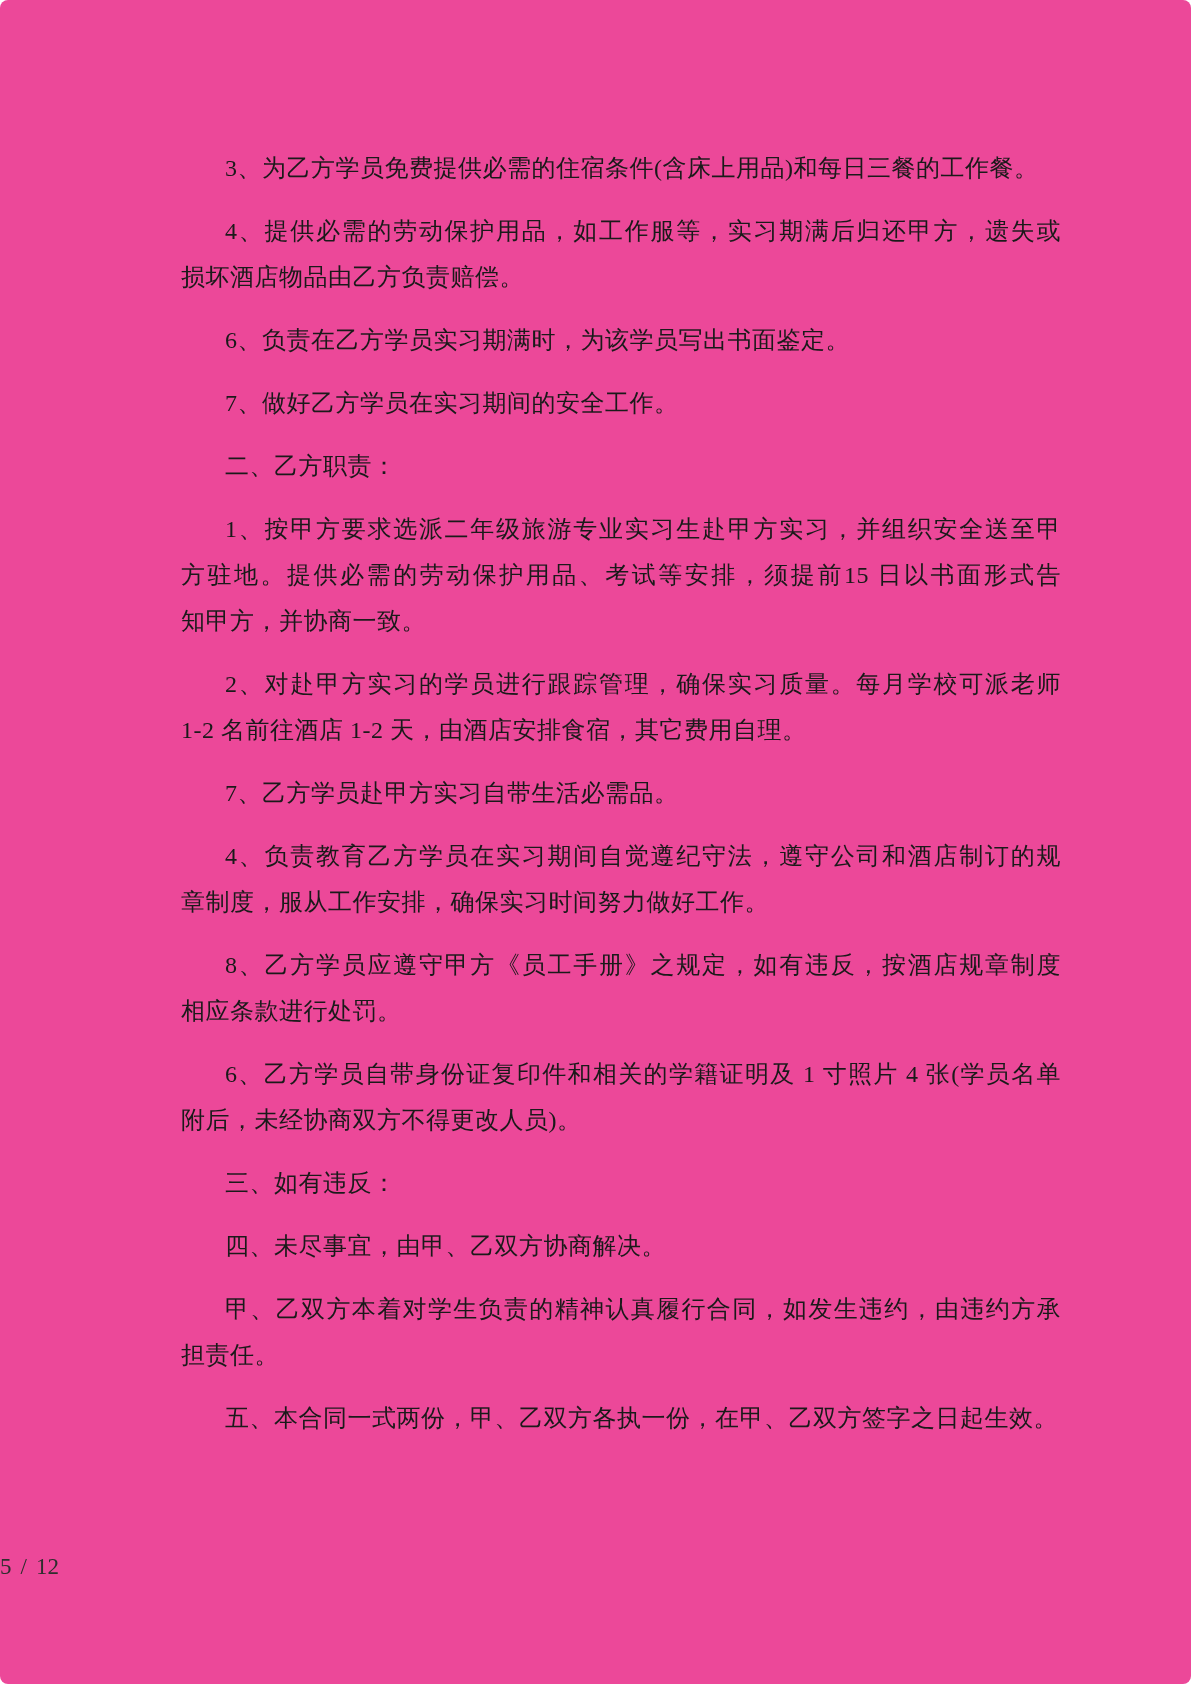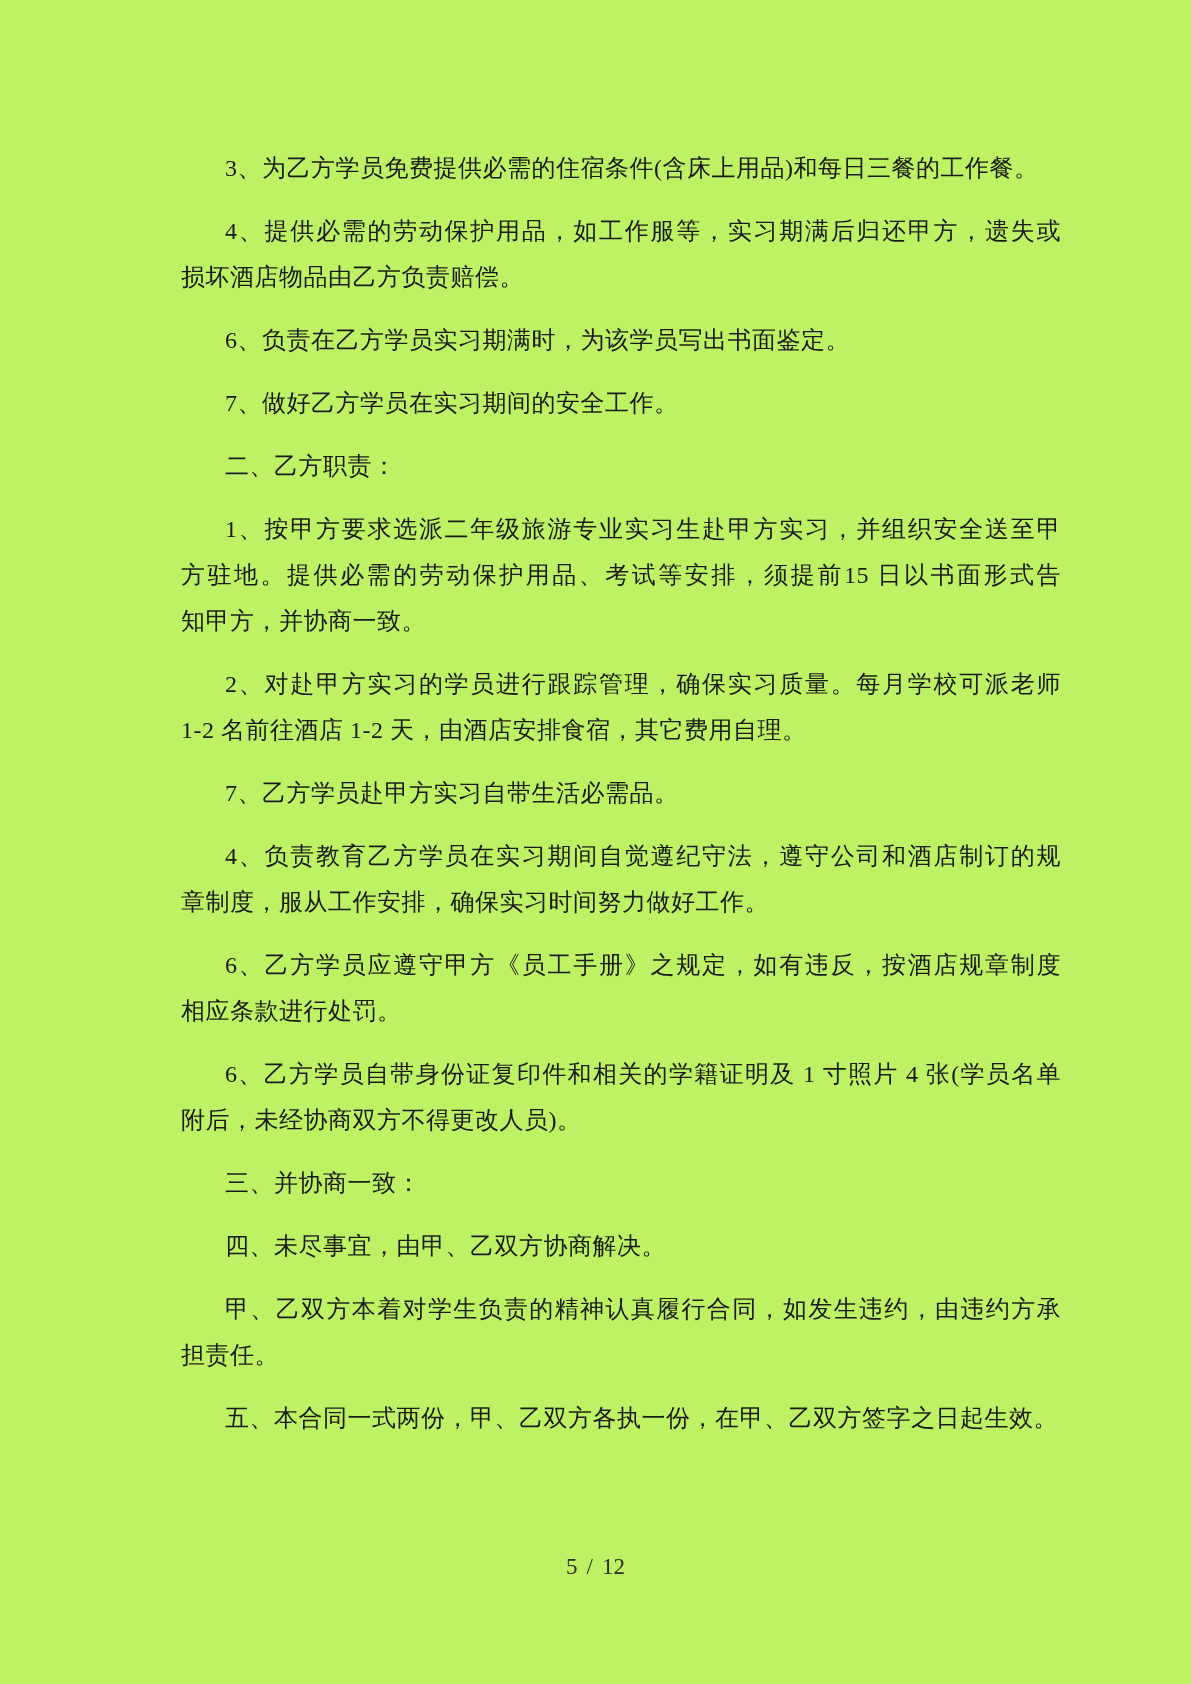--- a/index.html
+++ b/index.html
@@ -38,33 +38,33 @@
   
   .line.fill {
     text-align: justify;
     text-align-last: justify;
   }
   .footer {
     position: absolute;
     top: 1552px;
     left: 0;
     width: 100%;
-    text-align: center;
+    text-align: left;
     font-size: 23px;
     line-height: 30px;
     color: #2e2e2e;
   }
   .footer .sep {
     margin: 0 9px;
   }
 </style>
 </head>
 <body>
 
-<div class="page" style="background: #bef264;">
+<div class="page" style="background: #ec4899; border-radius: 8px;">
   <div class="doc-body" style="color: rgb(26, 26, 26);">
       <div class="para">
         <div class="line first">3、为乙方学员免费提供必需的住宿条件(含床上用品)和每日三餐的工作餐。</div>
       </div>
       <div class="para">
         <div class="line first fill">4、提供必需的劳动保护用品，如工作服等，实习期满后归还甲方，遗失或</div>
         <div class="line">损坏酒店物品由乙方负责赔偿。</div>
       </div>
       <div class="para">
         <div class="line first">6、负责在乙方学员实习期满时，为该学员写出书面鉴定。</div>
@@ -85,29 +85,29 @@
         <div class="line">1-2 名前往酒店 1-2 天，由酒店安排食宿，其它费用自理。</div>
       </div>
       <div class="para">
         <div class="line first">7、乙方学员赴甲方实习自带生活必需品。</div>
       </div>
       <div class="para">
         <div class="line first fill">4、负责教育乙方学员在实习期间自觉遵纪守法，遵守公司和酒店制订的规</div>
         <div class="line">章制度，服从工作安排，确保实习时间努力做好工作。</div>
       </div>
       <div class="para">
-        <div class="line first fill">6、乙方学员应遵守甲方《员工手册》之规定，如有违反，按酒店规章制度</div>
+        <div class="line first fill">8、乙方学员应遵守甲方《员工手册》之规定，如有违反，按酒店规章制度</div>
         <div class="line">相应条款进行处罚。</div>
       </div>
       <div class="para">
         <div class="line first fill">6、乙方学员自带身份证复印件和相关的学籍证明及 1 寸照片 4 张(学员名单</div>
         <div class="line">附后，未经协商双方不得更改人员)。</div>
       </div>
       <div class="para">
-        <div class="line first">三、并协商一致：</div>
+        <div class="line first">三、如有违反：</div>
       </div>
       <div class="para">
         <div class="line first">四、未尽事宜，由甲、乙双方协商解决。</div>
       </div>
       <div class="para">
         <div class="line first fill">甲、乙双方本着对学生负责的精神认真履行合同，如发生违约，由违约方承</div>
         <div class="line">担责任。</div>
       </div>
       <div class="para">
         <div class="line first">五、本合同一式两份，甲、乙双方各执一份，在甲、乙双方签字之日起生效。</div>

